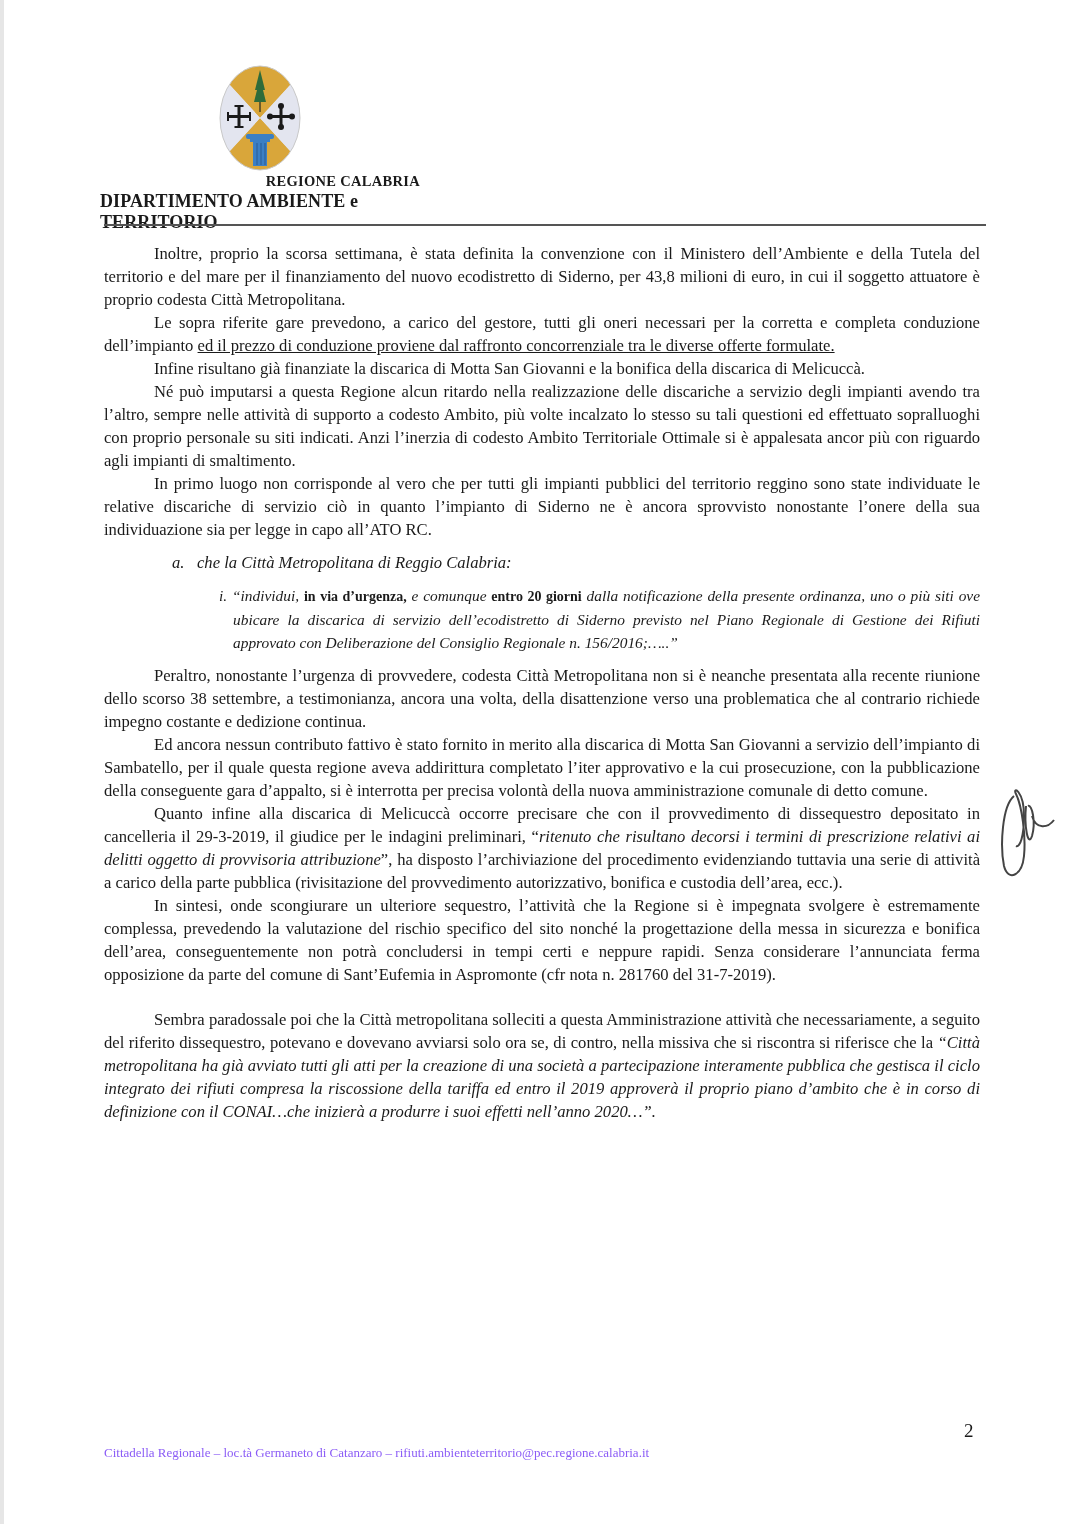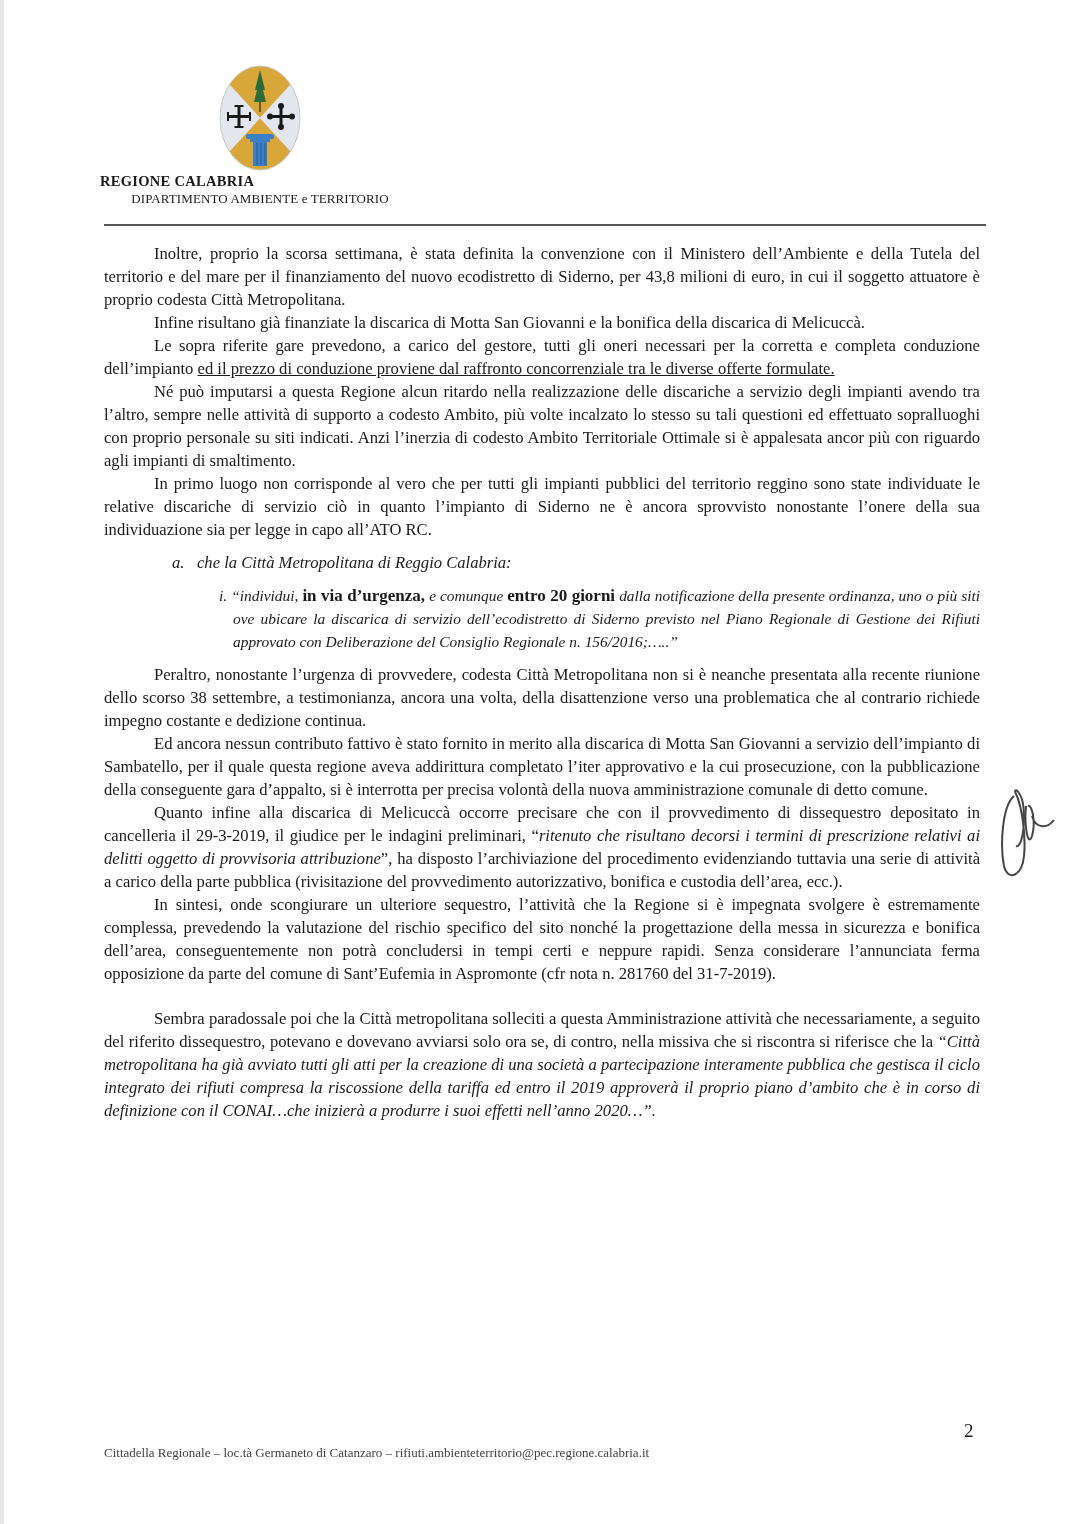--- a/index.html
+++ b/index.html
@@ -4,40 +4,40 @@
 <style>
   html, body { margin: 0; padding: 0; background: #ffffff; }
   body {
     width: 1080px; height: 1524px; position: relative; overflow: hidden;
     font-family: "Liberation Serif", "DejaVu Serif", serif;
     color: #1a1a1a;
   }
   .left-edge { position: absolute; left: 0; top: 0; width: 4px; height: 1524px; background: #e6e6e6; }
   .header { position: absolute; left: 100px; top: 60px; width: 320px; text-align: center; }
   .logo { position: absolute; left: 118px; top: 4px; width: 84px; height: 108px; }
-  .header-title { position: absolute; top: 113px; left: 0; width: 320px; text-align: left;
+  .header-title { position: absolute; top: 113px; left: 0; width: 320px; text-align: right;
     font-weight: bold; font-size: 14.5px; letter-spacing: 0.3px; }
-  .header-sub { position: absolute; top: 131px; left: 0; width: 320px; text-align: center;
-    font-weight: normal; font-size: 13px; letter-spacing: 0.1px; }
+  .header-sub { position: absolute; top: 131px; left: 0; width: 320px; text-align: left;
+    font-weight: bold; font-size: 18px; letter-spacing: 0.1px; }
   .rule { position: absolute; left: 104px; top: 224px; width: 882px; height: 2px; background: #555; }
 
   .body-text { position: absolute; left: 104px; top: 242px; width: 876px;
     font-size: 16.6px; line-height: 23px; text-align: justify; }
   .body-text p { margin: 0; text-indent: 50px; }
   .u { text-decoration: underline; }
   .it { font-style: italic; }
   .list-a { margin: 10px 0 0 68px; font-style: italic; text-indent: 0; }
   .list-a .marker { display: inline-block; width: 25px; }
   .list-i { margin: 10px 0 10px 115px; font-style: italic; text-indent: -14px; padding-left: 14px;
     font-size: 15.4px; line-height: 23px; }
-  .list-i b { font-style: normal; font-size: 17px; }
+  .list-i b { font-style: normal; font-size: 14px; }
   .gap { height: 22px; }
 
   .page-number { position: absolute; left: 964px; top: 1420px; font-size: 19px; }
-  .footer { position: absolute; left: 104px; top: 1445px; font-size: 13px; color: #404040; }
+  .footer { position: absolute; left: 104px; top: 1445px; font-size: 13px; color: #8b5cf6; }
   .signature { position: absolute; left: 992px; top: 776px; width: 70px; height: 110px; }
 </style>
 </head>
 <body>
 
 <div class="left-edge"></div>
 
 <div class="header">
   <svg class="logo" viewBox="0 0 84 108">
     <defs>
@@ -87,22 +87,22 @@
     </g>
   </svg>
   <div class="header-title">REGIONE CALABRIA</div>
   <div class="header-sub">DIPARTIMENTO AMBIENTE e TERRITORIO</div>
 </div>
 
 <div class="rule"></div>
 
 <div class="body-text">
   <p>Inoltre, proprio la scorsa settimana, è stata definita la convenzione con il Ministero dell’Ambiente e della Tutela del territorio e del mare per il finanziamento del nuovo ecodistretto di Siderno, per 43,8 milioni di euro, in cui il soggetto attuatore è proprio codesta Città Metropolitana.</p>
+  <p><span>Le sopra riferite gare prevedono, a carico del gestore, tutti gli oneri necessari per la corretta e completa conduzione dell’impianto </span><span class="u">ed il prezzo di conduzione proviene dal raffronto concorrenziale tra le diverse offerte formulate.</span></p>
   <p>Infine risultano già finanziate la discarica di Motta San Giovanni e la bonifica della discarica di Melicuccà.</p>
-  <p><span>Le sopra riferite gare prevedono, a carico del gestore, tutti gli oneri necessari per la corretta e completa conduzione dell’impianto </span><span class="u">ed il prezzo di conduzione proviene dal raffronto concorrenziale tra le diverse offerte formulate.</span></p>
   <p>Né può imputarsi a questa Regione alcun ritardo nella realizzazione delle discariche a servizio degli impianti avendo tra l’altro, sempre nelle attività di supporto a codesto Ambito, più volte incalzato lo stesso su tali questioni ed effettuato sopralluoghi con proprio personale su siti indicati. Anzi l’inerzia di codesto Ambito Territoriale Ottimale si è appalesata ancor più con riguardo agli impianti di smaltimento.</p>
   <p>In primo luogo non corrisponde al vero che per tutti gli impianti pubblici del territorio reggino sono state individuate le relative discariche di servizio ciò in quanto l’impianto di Siderno ne è ancora sprovvisto nonostante l’onere della sua individuazione sia per legge in capo all’ATO RC.</p>
   <div class="list-a"><span class="marker">a.</span><span>che la Città Metropolitana di Reggio Calabria:</span></div>
   <div class="list-i"><span>i.</span> <span>“individui, </span><b>in via d’urgenza,</b><span> e comunque </span><b>entro 20 giorni</b><span> dalla notificazione della presente ordinanza, uno o più siti ove ubicare la discarica di servizio dell’ecodistretto di Siderno previsto nel Piano Regionale di Gestione dei Rifiuti approvato con Deliberazione del Consiglio Regionale n. 156/2016;…..”</span></div>
   <p>Peraltro, nonostante l’urgenza di provvedere, codesta Città Metropolitana non si è neanche presentata alla recente riunione dello scorso 38 settembre, a testimonianza, ancora una volta, della disattenzione verso una problematica che al contrario richiede impegno costante e dedizione continua.</p>
   <p>Ed ancora nessun contributo fattivo è stato fornito in merito alla discarica di Motta San Giovanni a servizio dell’impianto di Sambatello, per il quale questa regione aveva addirittura completato l’iter approvativo e la cui prosecuzione, con la pubblicazione della conseguente gara d’appalto, si è interrotta per precisa volontà della nuova amministrazione comunale di detto comune.</p>
   <p><span>Quanto infine alla discarica di Melicuccà occorre precisare che con il provvedimento di dissequestro depositato in cancelleria il 29-3-2019, il giudice per le indagini preliminari, “</span><span class="it">ritenuto che risultano decorsi i termini di prescrizione relativi ai delitti oggetto di provvisoria attribuzione</span><span>”, ha disposto l’archiviazione del procedimento evidenziando tuttavia una serie di attività a carico della parte pubblica (rivisitazione del provvedimento autorizzativo, bonifica e custodia dell’area, ecc.).</span></p>
   <p>In sintesi, onde scongiurare un ulteriore sequestro, l’attività che la Regione si è impegnata svolgere è estremamente complessa, prevedendo la valutazione del rischio specifico del sito nonché la progettazione della messa in sicurezza e bonifica dell’area, conseguentemente non potrà concludersi in tempi certi e neppure rapidi. Senza considerare l’annunciata ferma opposizione da parte del comune di Sant’Eufemia in Aspromonte (cfr nota n. 281760 del 31-7-2019).</p>
   <div class="gap"></div>
   <p><span>Sembra paradossale poi che la Città metropolitana solleciti a questa Amministrazione attività che necessariamente, a seguito del riferito dissequestro,  potevano e dovevano avviarsi solo ora se, di contro, nella missiva che si riscontra si riferisce che la </span><span class="it">“Città metropolitana ha già avviato tutti gli atti per la creazione di una società a partecipazione interamente pubblica che gestisca il ciclo integrato dei rifiuti compresa la riscossione della tariffa ed entro il 2019 approverà il proprio piano d’ambito che è in corso di definizione con il CONAI…che inizierà a produrre i suoi effetti nell’anno 2020…”.</span></p>

